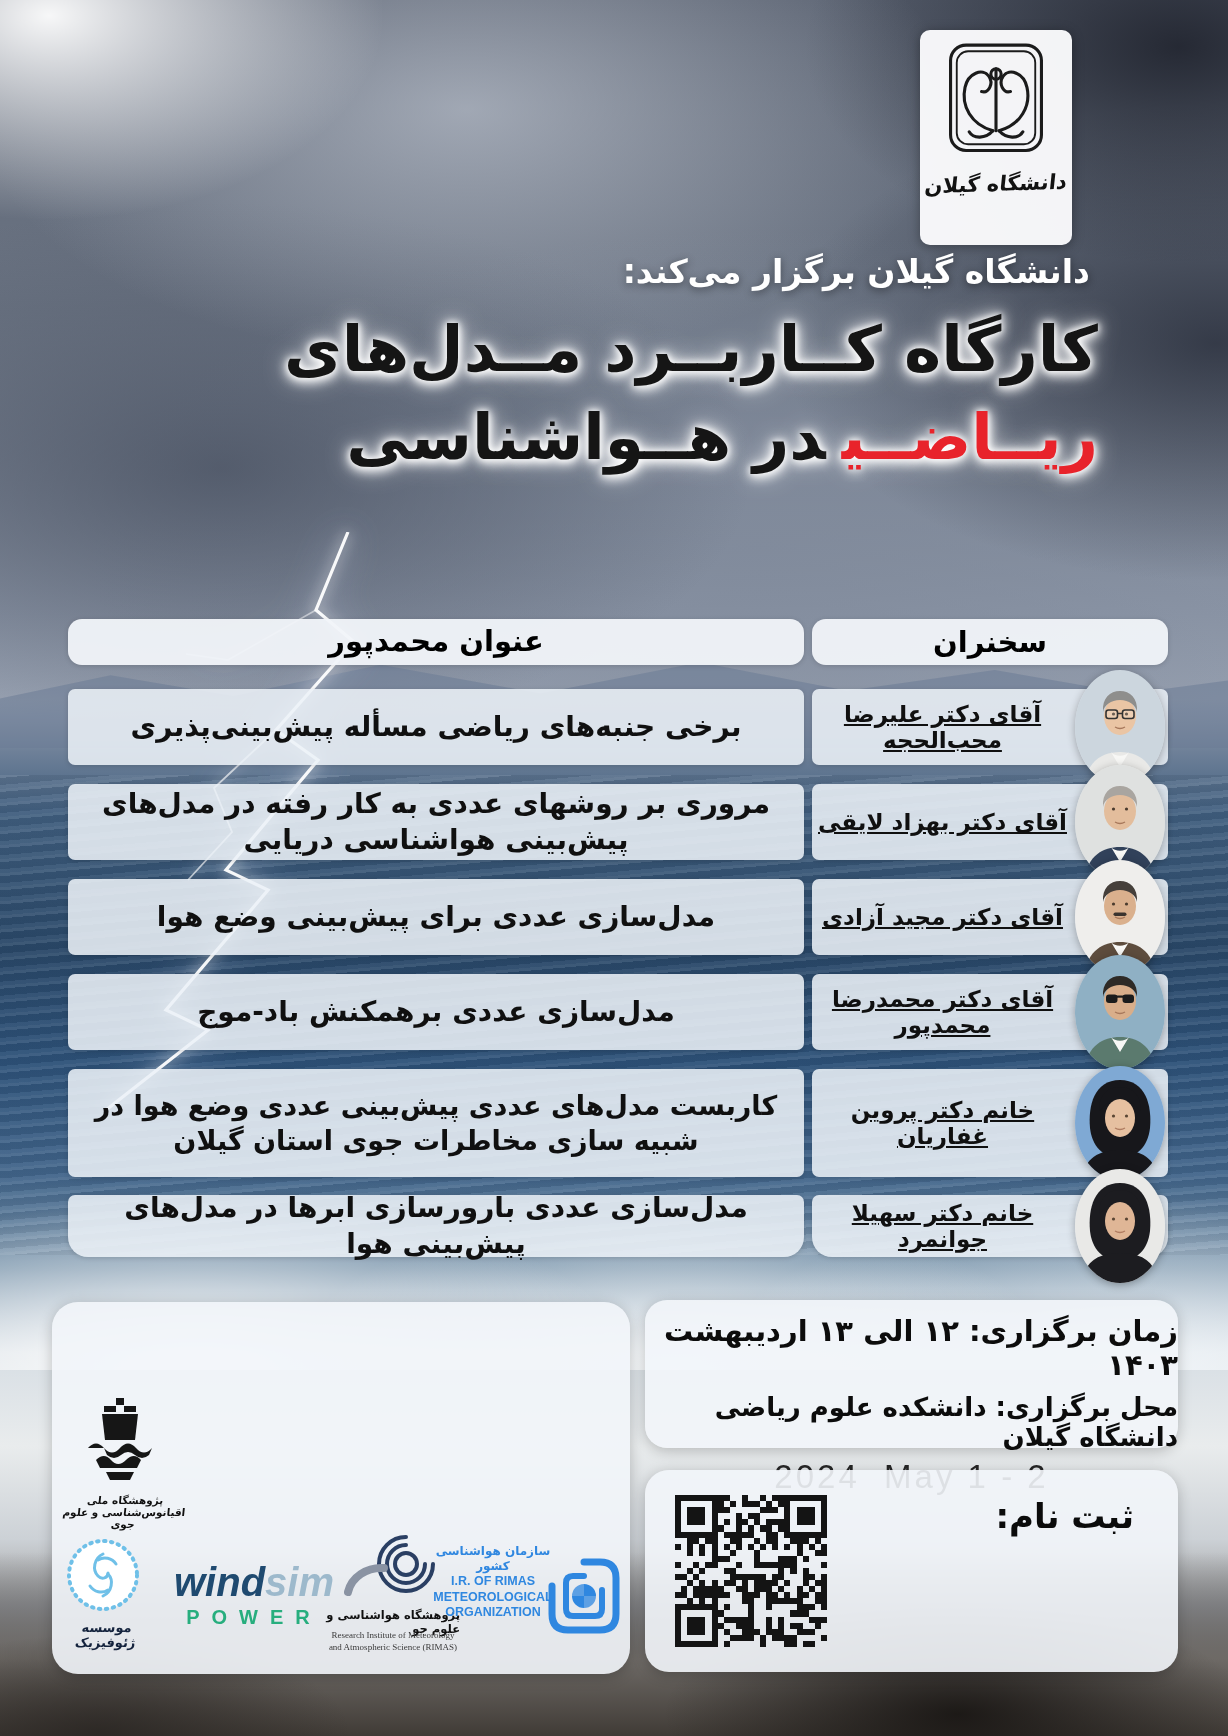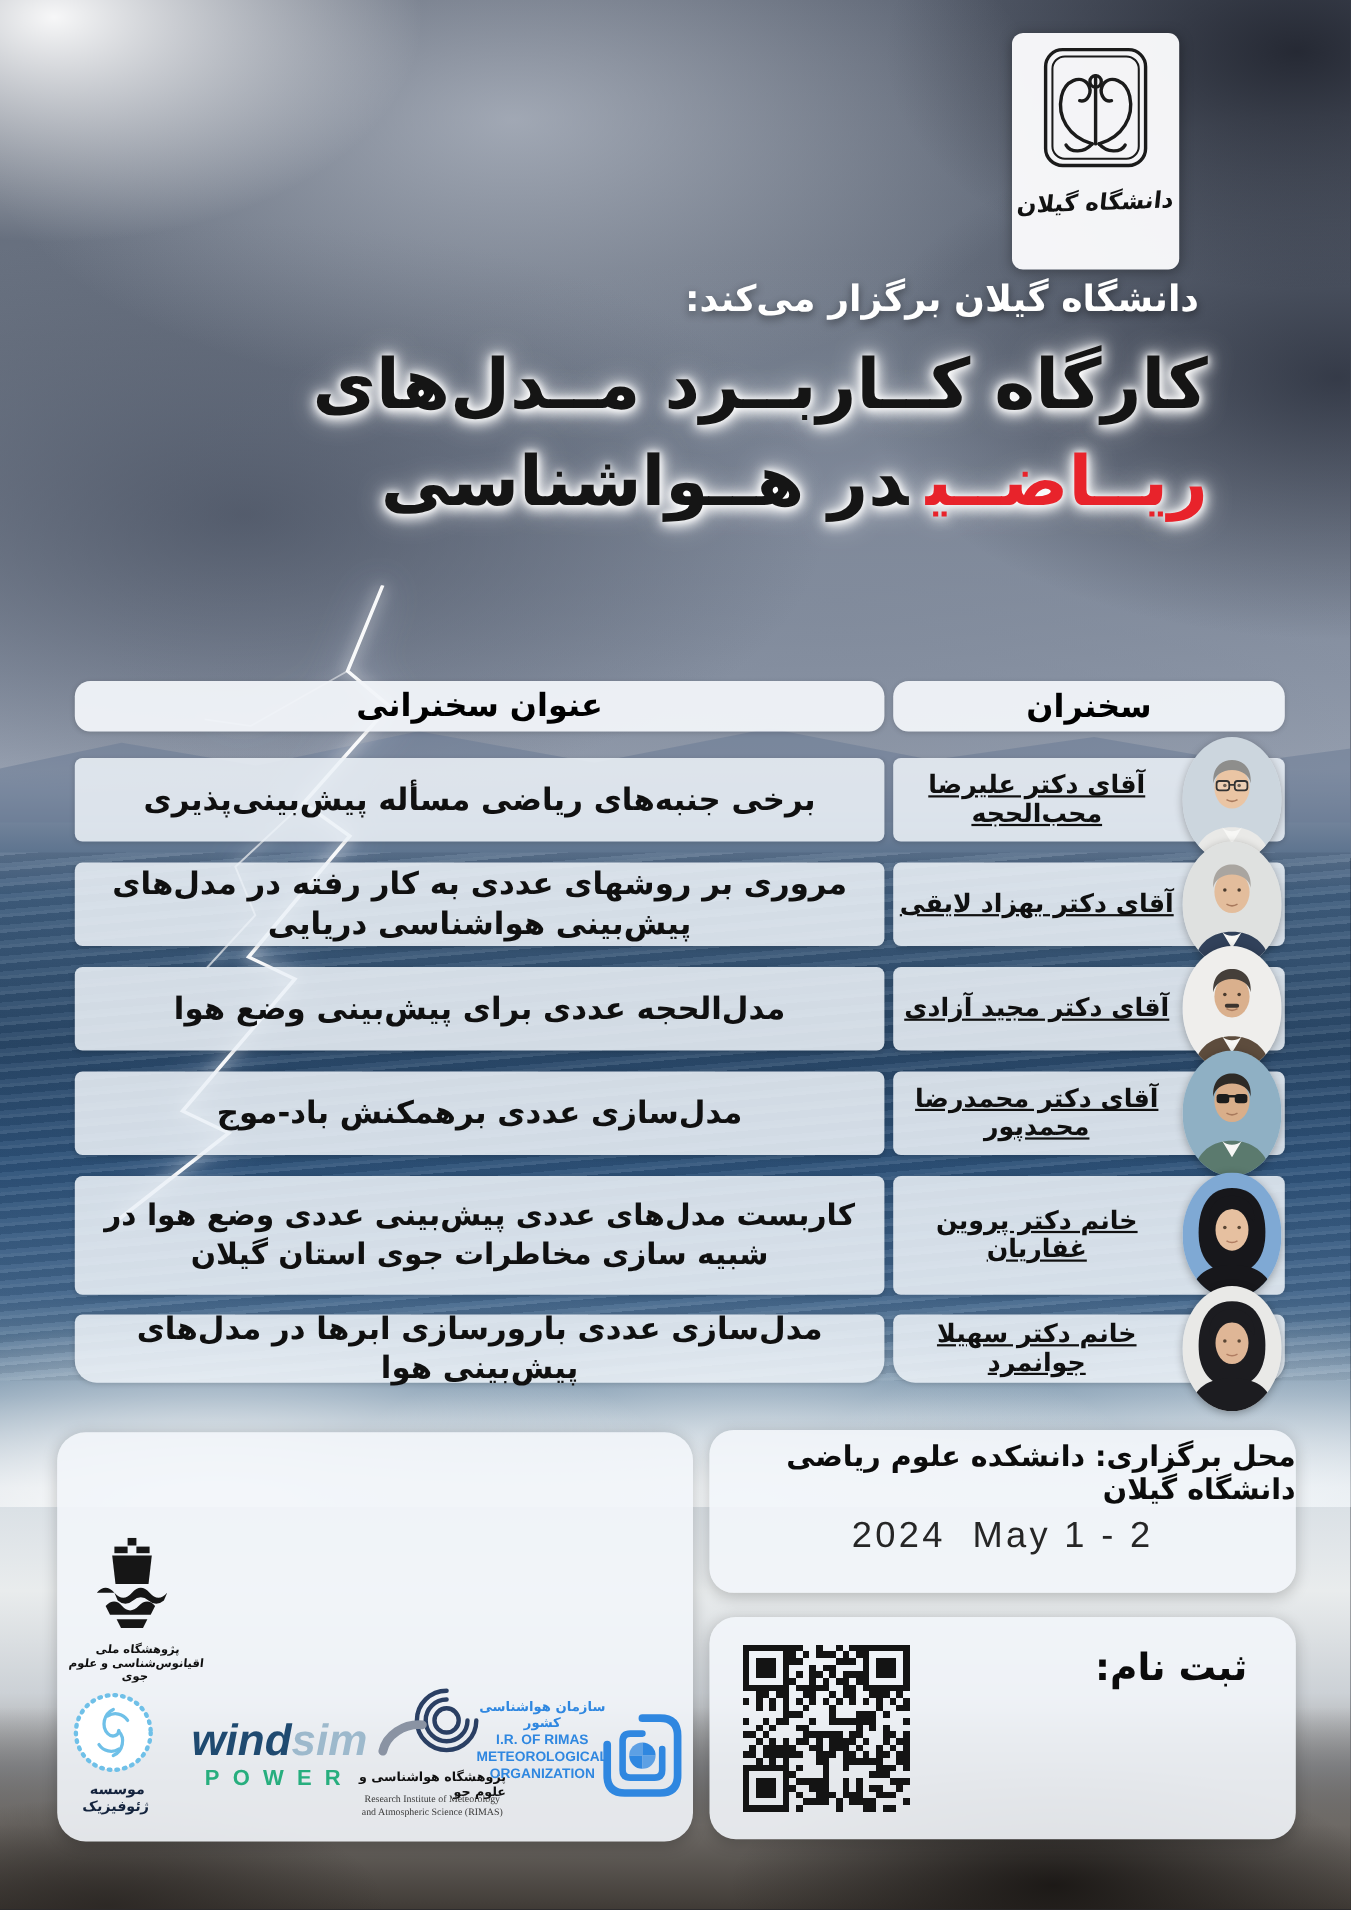--- a/index.html
+++ b/index.html
@@ -143,21 +143,21 @@
   <div class="presents">دانشگاه گیلان برگزار می‌کند:</div>
   <div class="main-title">
     <div>کارگاه کــاربــرد مــدل‌های</div>
     <div>
       <span class="title-red" style="color: rgb(232, 35, 43);">ریــاضــی</span><span class="title-rest">در هــواشناسی</span>
     </div>
   </div>
 
   <div class="s-table">
     <div class="t-line t-hdr">
-      <div class="cell cell-title">عنوان سخنرانی</div>
+      <div class="cell cell-title">عنوان محمدپور</div>
       <div class="cell cell-speaker">سخنران</div>
     </div>
     <div id="rows-host">
         <div class="t-line t-row">
           <div class="cell cell-title">
             <span>برخی جنبه‌های ریاضی مسأله پیش‌بینی‌پذیری</span>
           </div>
           <div class="cell cell-speaker">
             <span class="s-name">آقای دکتر علیرضا محب‌الحجه</span>
             <span class="photo">
@@ -198,21 +198,21 @@
                   <circle cx="38.5" cy="44" r="1.6"></circle>
                   <circle cx="51.5" cy="44" r="1.6"></circle>
                 </g>
                 <path d="M40,57 q5,3 10,0" stroke="#a8795c" stroke-width="1.4" fill="none"></path>
               </svg>
             </span>
           </div>
         </div>
         <div class="t-line t-row">
           <div class="cell cell-title">
-            <span>مدل‌الحجه عددی برای پیش‌بینی وضع هوا</span>
+            <span>مدل‌سازی عددی برای پیش‌بینی وضع هوا</span>
           </div>
           <div class="cell cell-speaker">
             <span class="s-name">آقای دکتر مجید آزادی</span>
             <span class="photo">
               <svg viewBox="0 0 90 114" width="90" height="114">
                 <rect width="90" height="114" fill="#efeeec"></rect>
                 <ellipse cx="45" cy="46" rx="16" ry="19" fill="#dab08d"></ellipse>
                 <path d="M28,42 C27,28 35,21 45,21 C55,21 63,28 62,42 C61,35 54,30 45,30 C36,30 29,35 28,42 Z" fill="#453f3a"></path>
                 <path d="M10,114 C12,91 28,82 45,82 C62,82 78,91 80,114 Z" fill="#5d4c3d"></path>
                 <path d="M36,82 L45,97 L54,82 C50,87 40,87 36,82 Z" fill="#f7f7f5"></path>
@@ -356,20 +356,21 @@
       <g fill="#2f87e0">
         <path d="M40,44 L40,32 A12,12 0 0 1 52,44 Z"></path>
         <path d="M40,44 L52,44 A12,12 0 0 1 40,56 Z" opacity=".75"></path>
         <path d="M40,44 L40,56 A12,12 0 0 1 28,44 Z"></path>
         <path d="M40,44 L28,44 A12,12 0 0 1 40,32 Z" opacity=".75"></path>
       </g>
     </svg>
   </div>
 
   <div class="panel panel-date">
+    <div class="date-fa1">زمان برگزاری: ۱۲ الی ۱۳ اردیبهشت ۱۴۰۳</div>
     <div class="date-fa2">محل برگزاری: دانشکده علوم ریاضی دانشگاه گیلان</div>
     <div class="date-en">2024  May 1 - 2</div>
   </div>
 
   <div class="panel panel-reg">
     <div class="reg-label">ثبت نام:</div>
     <svg class="qr" viewBox="0 0 29 29" shape-rendering="crispEdges" id="qr-svg">
       <rect width="29" height="29" fill="rgba(255,255,255,0)"></rect>
     <rect x="2" y="2" width="1" height="1" fill="#141414"></rect>
         <rect x="3" y="2" width="1" height="1" fill="#141414"></rect>

